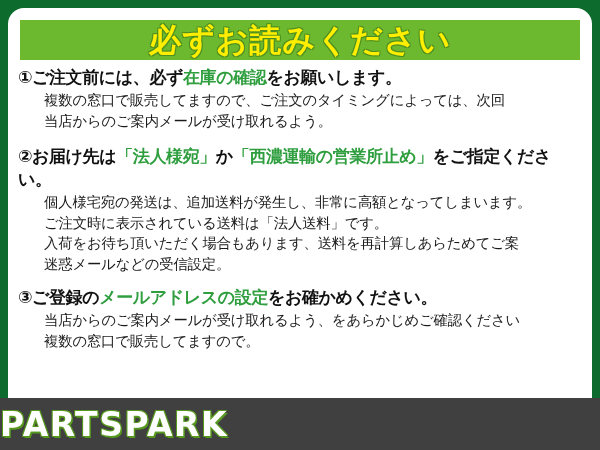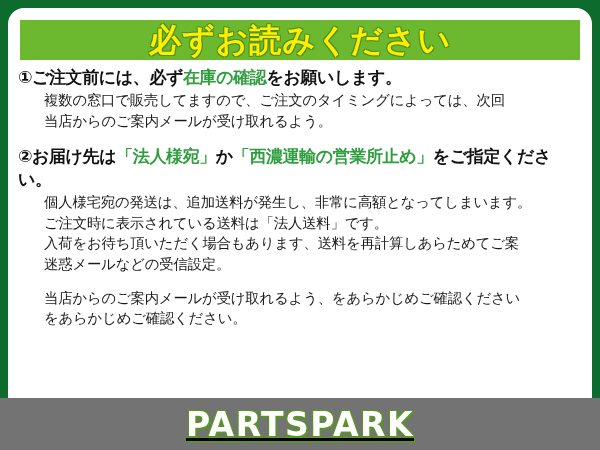--- a/index.html
+++ b/index.html
@@ -104,25 +104,24 @@
   .gap-1 { height: 12px; }
   .gap-2 { height: 10px; }
 
   
   .footer-band {
     position: absolute;
     left: 0;
     bottom: 0;
     width: 600px;
     height: 52px;
-    background: #737373;
+    background: #404040;
     display: flex;
     align-items: center;
-    justify-content: center;
-    text-decoration: underline;
+    justify-content: flex-start;
   }
   .footer-logo {
     color: #ffffff;
     font-size: 33px;
     font-weight: bold;
     letter-spacing: 1.5px;
     line-height: 1;
     text-shadow:
        1.5px  1.5px 0 #57991f,
       -1px    1px   0 #57991f,
@@ -158,23 +157,24 @@
           <div>個人様宅宛の発送は、追加送料が発生し、非常に高額となってしまいます。</div>
           <div>ご注文時に表示されている送料は「法人送料」です。</div>
           <div>入荷をお待ち頂いただく場合もあります、送料を再計算しあらためてご案</div>
           <div>迷惑メールなどの受信設定。</div>
         </div>
       </div>
 
       <div class="gap-2"></div>
 
       <div class="item">
+        <div class="item-heading"><span>③</span><span>ご登録の</span><span class="hl">メールアドレスの設定</span><span>をお確かめください。</span></div>
         <div class="item-body">
           <div>当店からのご案内メールが受け取れるよう、をあらかじめご確認ください</div>
-          <div>をあらかじめご確認ください。</div>
+          <div>複数の窓口で販売してますので。</div>
         </div>
       </div>
 
     </div>
   </div>
 
   <div class="footer-band">
     <span class="footer-logo">PARTSPARK</span>
   </div>
 </div>

